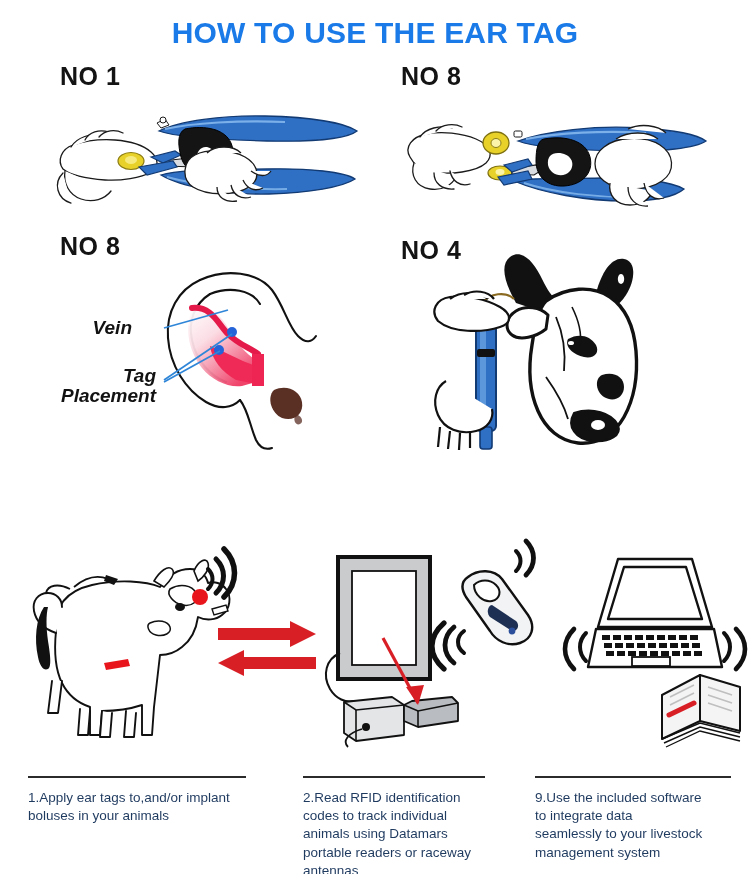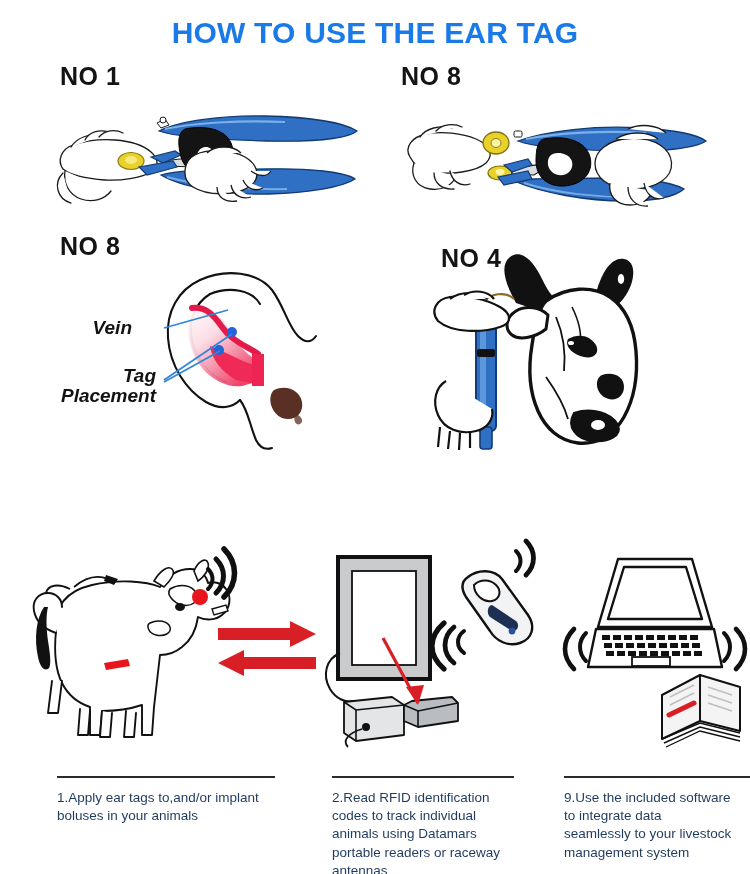--- a/index.html
+++ b/index.html
@@ -39,21 +39,21 @@
   .step-label {
     position: absolute;
     color: #141414;
     font-weight: bold;
     font-size: 25px;
     letter-spacing: 0.5px;
   }
   #lbl-no1 { left: 60px;  top: 62px; }
   #lbl-no2 { left: 401px; top: 62px; }
   #lbl-no3 { left: 60px;  top: 232px; }
-  #lbl-no4 { left: 401px; top: 244px; margin-left: 40px; }
+  #lbl-no4 { left: 401px; top: 236px; }
 
   
   .panel { position: absolute; font-style: italic; }
   #panel-no1 { left: 55px;  top: 95px;  width: 310px; height: 130px; }
   #panel-no2 { left: 400px; top: 95px;  width: 330px; height: 130px; }
   #panel-no3 { left: 60px;  top: 250px; width: 310px; height: 200px; }
   #panel-no4 { left: 420px; top: 245px; width: 300px; height: 210px; }
   .panel svg { display: block; width: 100%; height: 100%; overflow: visible; }
 
   
@@ -61,21 +61,20 @@
     position: absolute;
     left: 0; top: 535px;
     width: 750px; height: 245px;
   }
   #rfid-stage svg { display:block; width:100%; height:100%; overflow: visible; }
 
   
   .caption-col {
     position: absolute;
     top: 776px;
-    margin-left: 29px;
   }
   .caption-rule {
     border-top: 2px solid #2b2b2b;
     width: 100%;
     margin: 0 0 11px 0;
   }
   .caption-text {
     color: #1f3a5f;
     font-size: 13.5px;
     line-height: 1.35;

